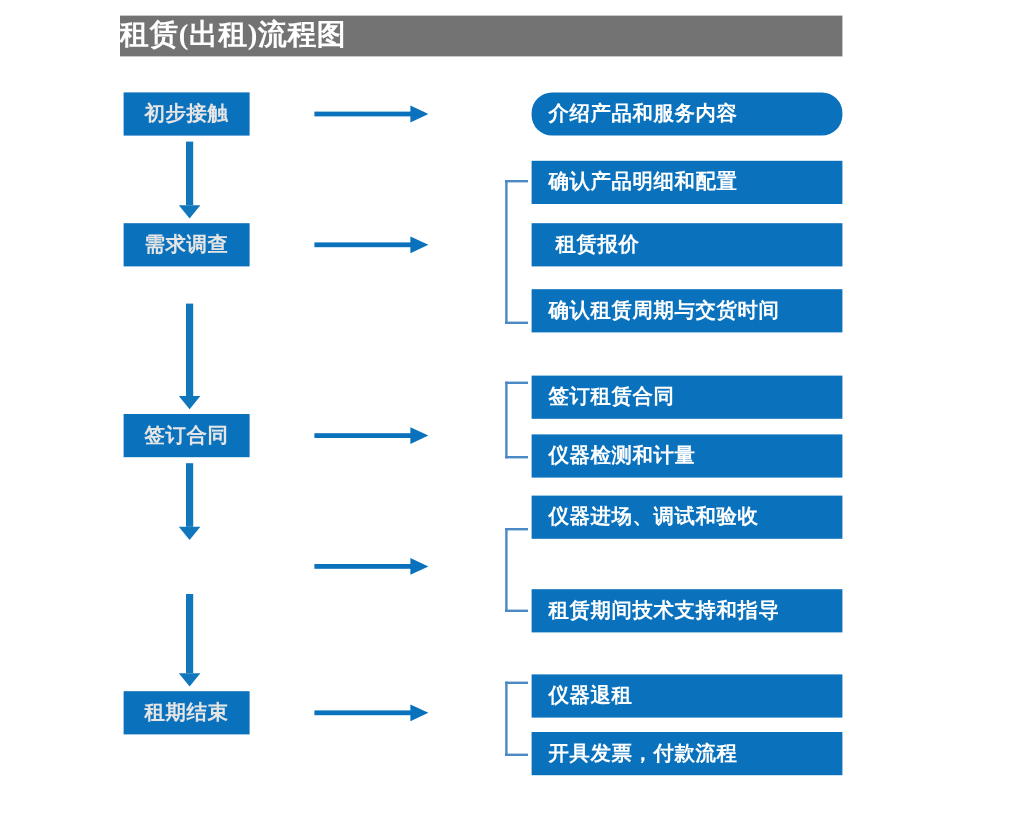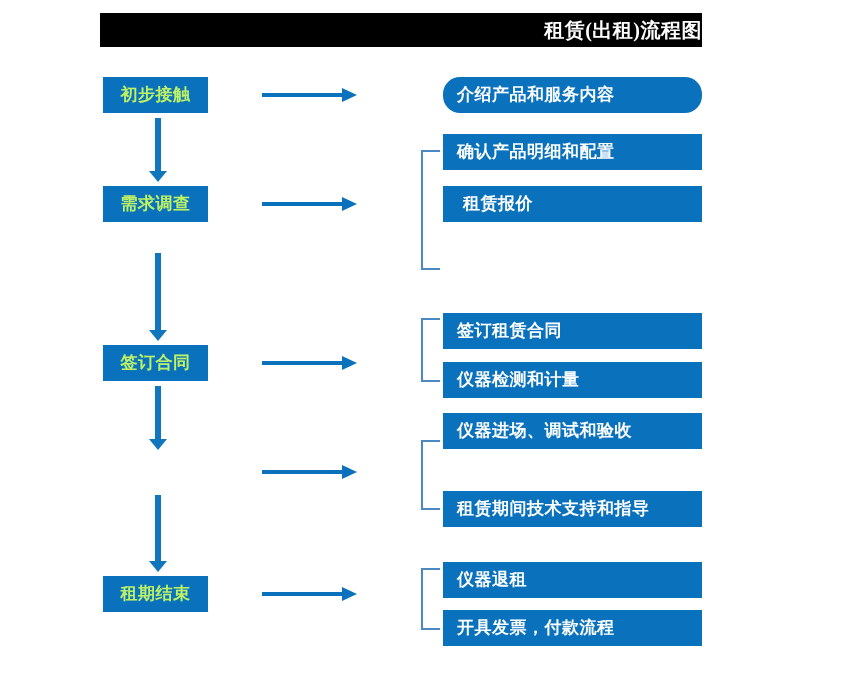--- a/index.html
+++ b/index.html
@@ -19,38 +19,38 @@
     overflow: hidden;
   }
 
   
   .title-bar {
     position: absolute;
     left: 100px;
     top: 13px;
     width: 602px;
     height: 34px;
-    background: #000000;
+    background: #737373;
     color: #ffffff;
-    font-size: 20px;
+    font-size: 24px;
     font-weight: bold;
     line-height: 34px;
-    text-align: right;
+    text-align: left;
     letter-spacing: 0.5px;
     white-space: nowrap;
   }
 
   
   .stage-box {
     position: absolute;
     left: 103px;
     width: 105px;
     height: 36px;
     background: #0a72bd;
-    color: #bef264;
+    color: #e5e5e5;
     font-size: 17px;
     font-weight: bold;
     line-height: 36px;
     text-align: center;
     white-space: nowrap;
     letter-spacing: 0.5px;
   }
 
   
   .detail-box {
@@ -198,20 +198,21 @@
   <div class="bracket" style="top:440px; height:70px;"></div>
 
   <div class="bracket" style="top:568px; height:62px;"></div>
 
   <div class="detail-box" style="top:77px;border-radius:17px;">介绍产品和服务内容</div>
 
   <div class="detail-box" style="top:134px;">确认产品明细和配置</div>
 
   <div class="detail-box" style="top:186px;padding-left:20px;">租赁报价</div>
 
+  <div class="detail-box" style="top:241px;">确认租赁周期与交货时间</div>
 
   <div class="detail-box" style="top:313px;">签订租赁合同</div>
 
   <div class="detail-box" style="top:362px;">仪器检测和计量</div>
 
   <div class="detail-box" style="top:413px;">仪器进场、调试和验收</div>
 
   <div class="detail-box" style="top:491px;">租赁期间技术支持和指导</div>
 
   <div class="detail-box" style="top:562px;">仪器退租</div>

